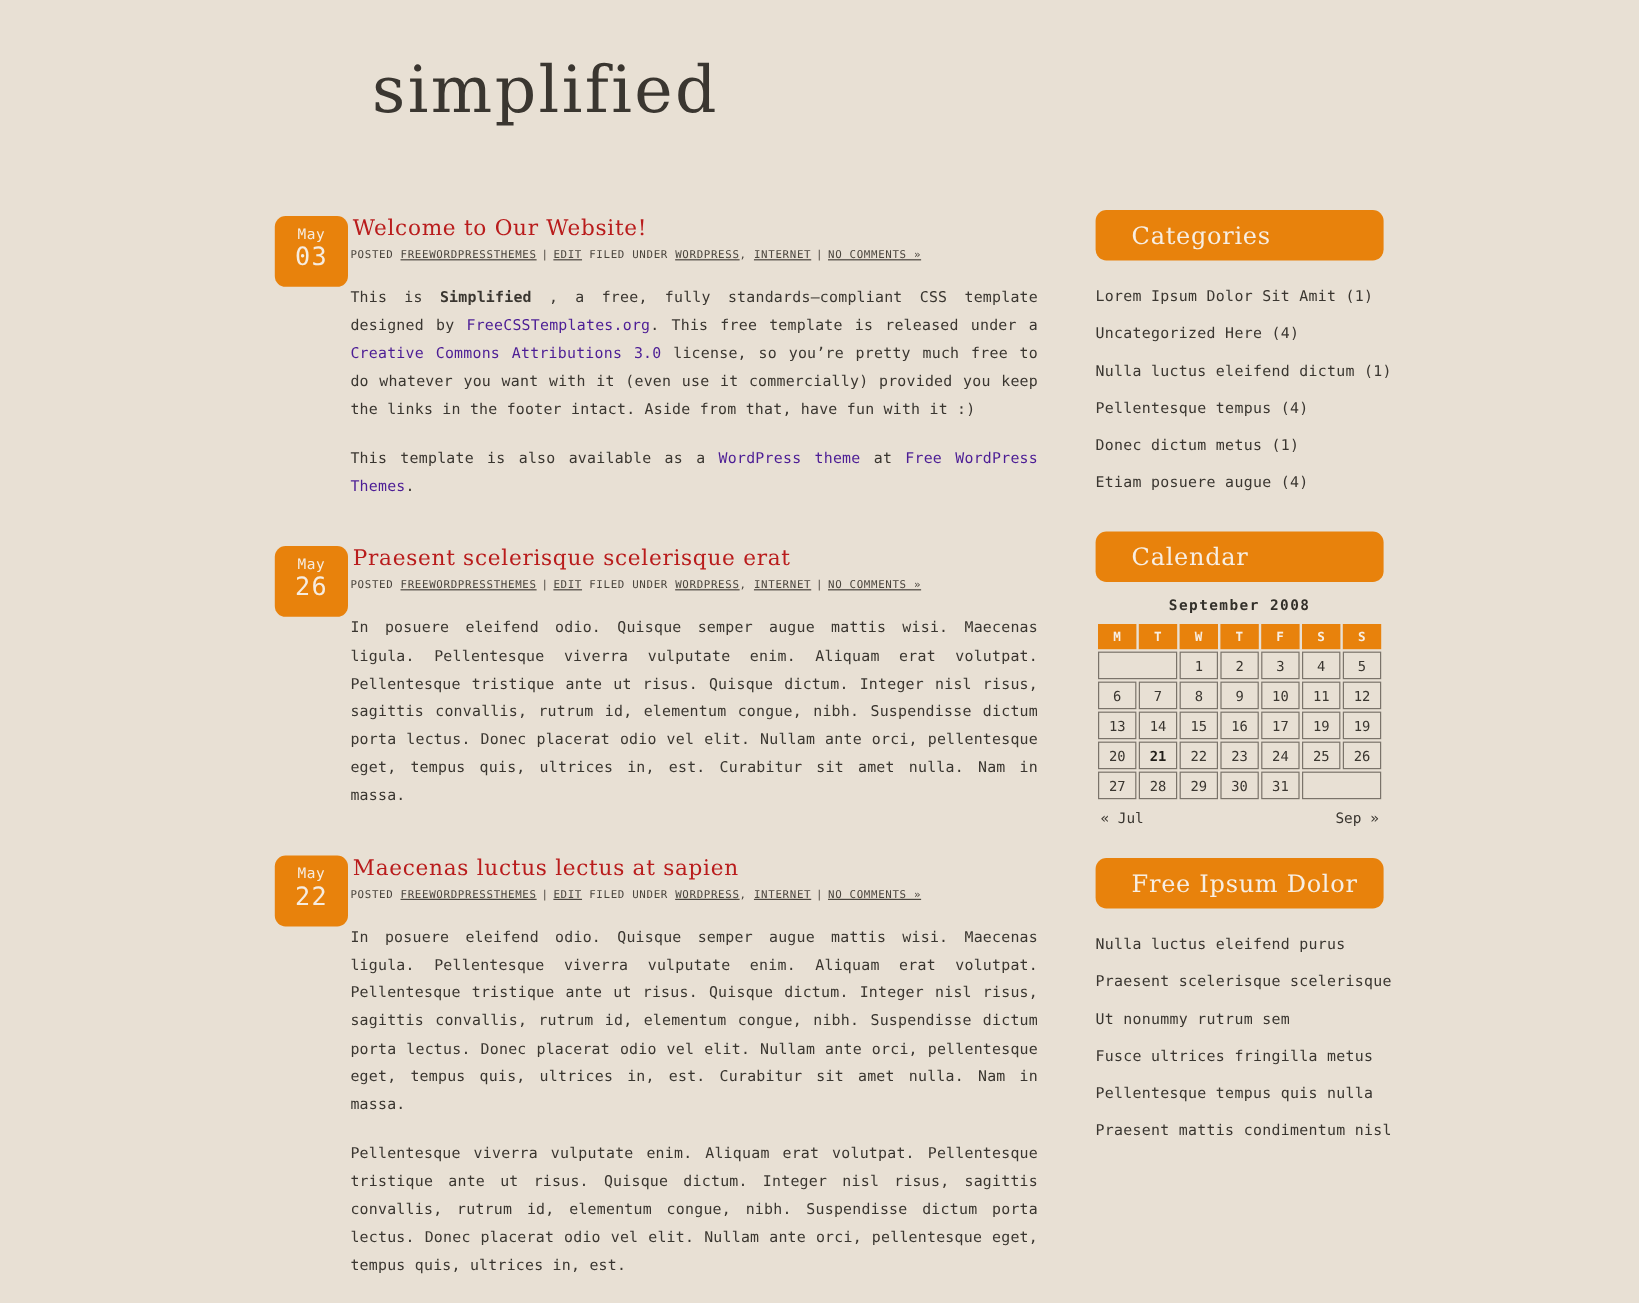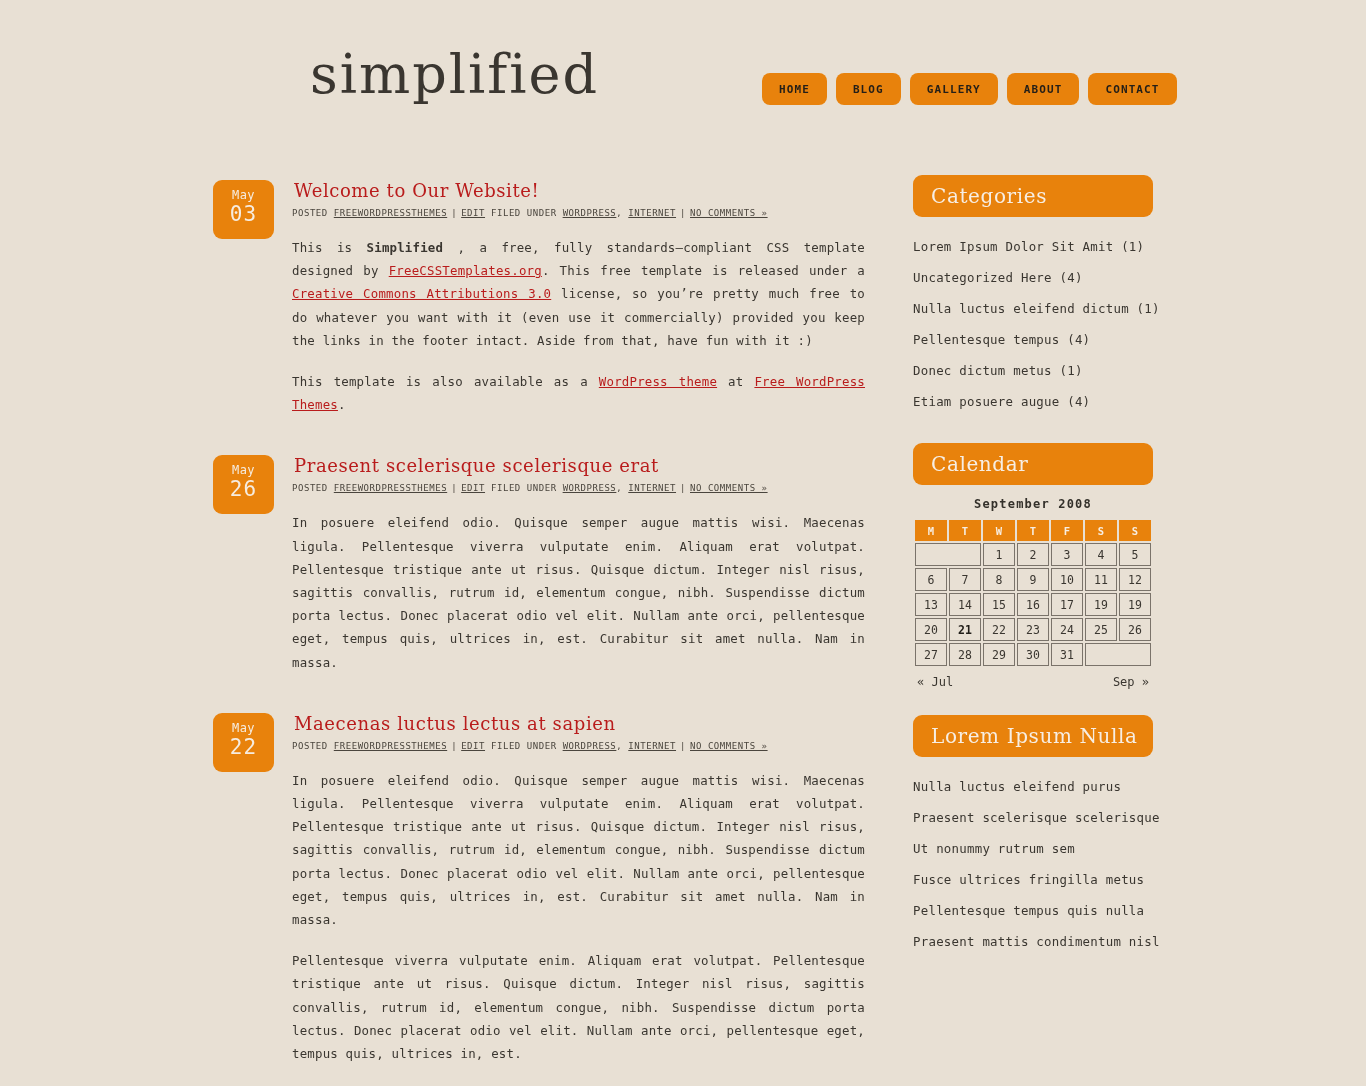--- a/index.html
+++ b/index.html
@@ -71,21 +71,21 @@
     position: absolute;
     left: 913px;
     top: 0;
     width: 240px;
   }
 
   
   .post { position: relative; margin-bottom: 36px; }
   .date-badge {
     position: absolute;
-    left: 0; top: 3px;
+    left: 16px; top: 3px;
     width: 61px; height: 59px;
     background: #e8820c;
     border-radius: 9px;
     color: #f6ece0;
     text-align: center;
     font-family: "DejaVu Sans Mono", "Liberation Mono", monospace;
     padding-top: 8px;
   }
   .date-month { font-size: 12px; line-height: 14px; letter-spacing: 0.5px; }
   .date-day { font-size: 21px; line-height: 24px; letter-spacing: 1px; }
@@ -112,32 +112,32 @@
 
   .post-text {
     margin: 18px 0 0 0;
     font-size: 12.4px;
     line-height: 23.2px;
     text-align: justify;
     color: #3a3630;
     letter-spacing: 0.2px;
   }
   .post-text + .post-text { }
-  .post-text a { color: #b91c1c; text-decoration: underline; }
+  .post-text a { color: #4c1d95; }
   .post-text b { font-weight: bold; }
 
   
   .widget { margin-bottom: 26px; }
   .widget-title {
     background: #e8820c;
     border-radius: 9px;
     height: 42px;
     display: flex;
     align-items: center;
-    padding-left: 18px;
+    padding-left: 30px;
     color: #f7eee3;
     font-family: "DejaVu Serif", "Liberation Serif", serif;
     font-size: 20px;
     letter-spacing: 0.6px;
     margin: 0;
     font-weight: normal;
   }
   .widget-list { list-style: none; margin: 14px 0 0 0; padding: 0; }
   .widget-list li {
     font-size: 12.4px;
@@ -190,27 +190,20 @@
     font-size: 12px;
     color: #3a3630;
   }
   .cal-nav a { color: #3a3630; text-decoration: none; }
 </style>
 </head>
 <body>
 
 <div class="header">
   <h1 class="logo">simplified</h1>
-  <nav class="nav" id="nav">
-      <a class="nav-item">HOME</a>
-      <a class="nav-item">BLOG</a>
-      <a class="nav-item">GALLERY</a>
-      <a class="nav-item">ABOUT</a>
-      <a class="nav-item">CONTACT</a>
-    </nav>
 </div>
 
 <div class="page">
   <div class="content" id="posts">
       <article class="post">
         <div class="date-badge">
           <div class="date-month">May</div>
           <div class="date-day">03</div>
         </div>
         <div class="post-body">
@@ -318,21 +311,21 @@
               </tr>
             </tbody>
           </table>
           <div class="cal-nav">
             <a>« Jul</a>
             <a>Sep »</a>
           </div>
         </div>
       </div>
       <div class="widget">
-        <h3 class="widget-title">Lorem Ipsum Nulla</h3>
+        <h3 class="widget-title">Free Ipsum Dolor</h3>
         <ul class="widget-list">
           <li><a>Nulla luctus eleifend purus</a></li>
           <li><a>Praesent scelerisque scelerisque</a></li>
           <li><a>Ut nonummy rutrum sem</a></li>
           <li><a>Fusce ultrices fringilla metus</a></li>
           <li><a>Pellentesque tempus quis nulla</a></li>
           <li><a>Praesent mattis condimentum nisl</a></li>
         </ul>
       </div>
     </aside>

